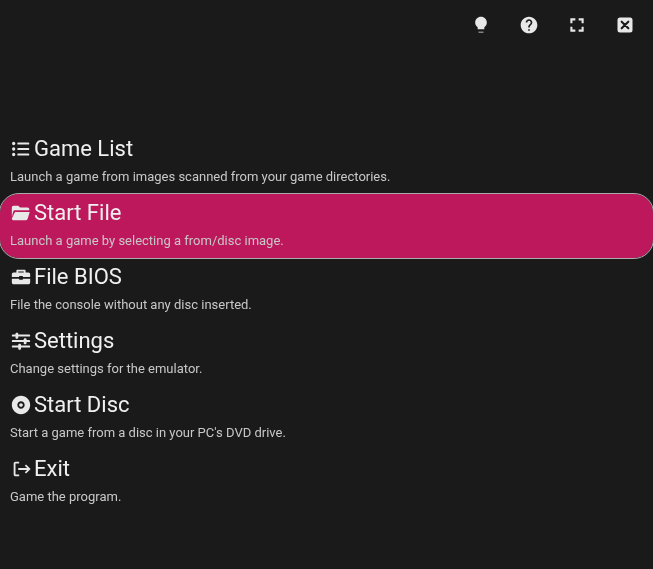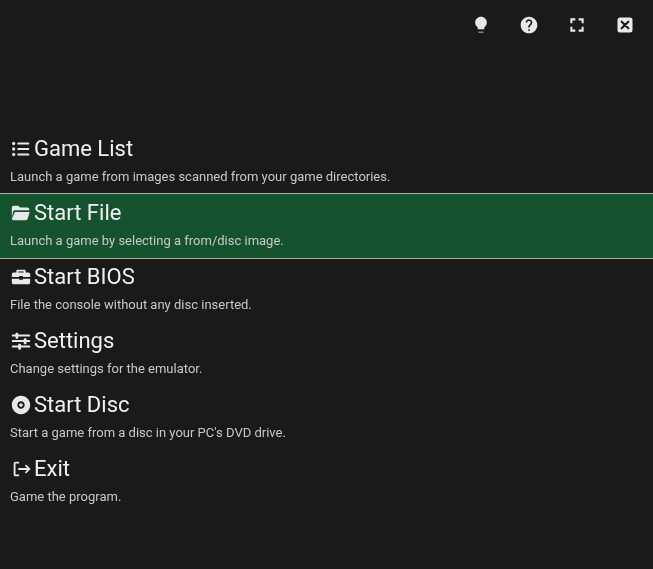--- a/index.html
+++ b/index.html
@@ -30,22 +30,23 @@
   }
   .topbar svg { width: 20px; height: 20px; }
   .menu {
     margin-top: 90px;
   }
   .menu-item {
     padding: 6px 10px 10px 10px;
     cursor: pointer;
   }
   .menu-item.selected {
-    background: #14532d;
+    background: #be185d;
     outline: 1px solid #aaaaaa;
+    border-radius: 19px;
   }
   .title-row {
     display: flex;
     align-items: center;
     gap: 2px;
   }
   .title-row .micon {
     width: 22px;
     height: 22px;
     flex: 0 0 22px;
@@ -123,21 +124,21 @@
     <div class="desc">Launch a game by selecting a from/disc image.</div>
   </div>
 
   <div class="menu-item">
     <div class="title-row">
       <span class="micon">
         <svg viewBox="0 0 24 24">
             <path d="M8 4h8c.55 0 1 .45 1 1v2h3c1.1 0 2 .9 2 2v3h-8v-1h-4v1H2V9c0-1.1.9-2 2-2h3V5c0-.55.45-1 1-1zm1 3h6V6H9v1zM2 14h8v1h4v-1h8v4c0 1.1-.9 2-2 2H4c-1.1 0-2-.9-2-2v-4z"></path>
           </svg>
       </span>
-      <span class="title">Start BIOS</span>
+      <span class="title">File BIOS</span>
     </div>
     <div class="desc">File the console without any disc inserted.</div>
   </div>
 
   <div class="menu-item">
     <div class="title-row">
       <span class="micon">
         <svg viewBox="0 0 24 24">
             <rect x="2" y="5" width="20" height="2.2" rx="1"></rect>
             <rect x="6" y="3" width="3" height="6.5" rx="1"></rect>

